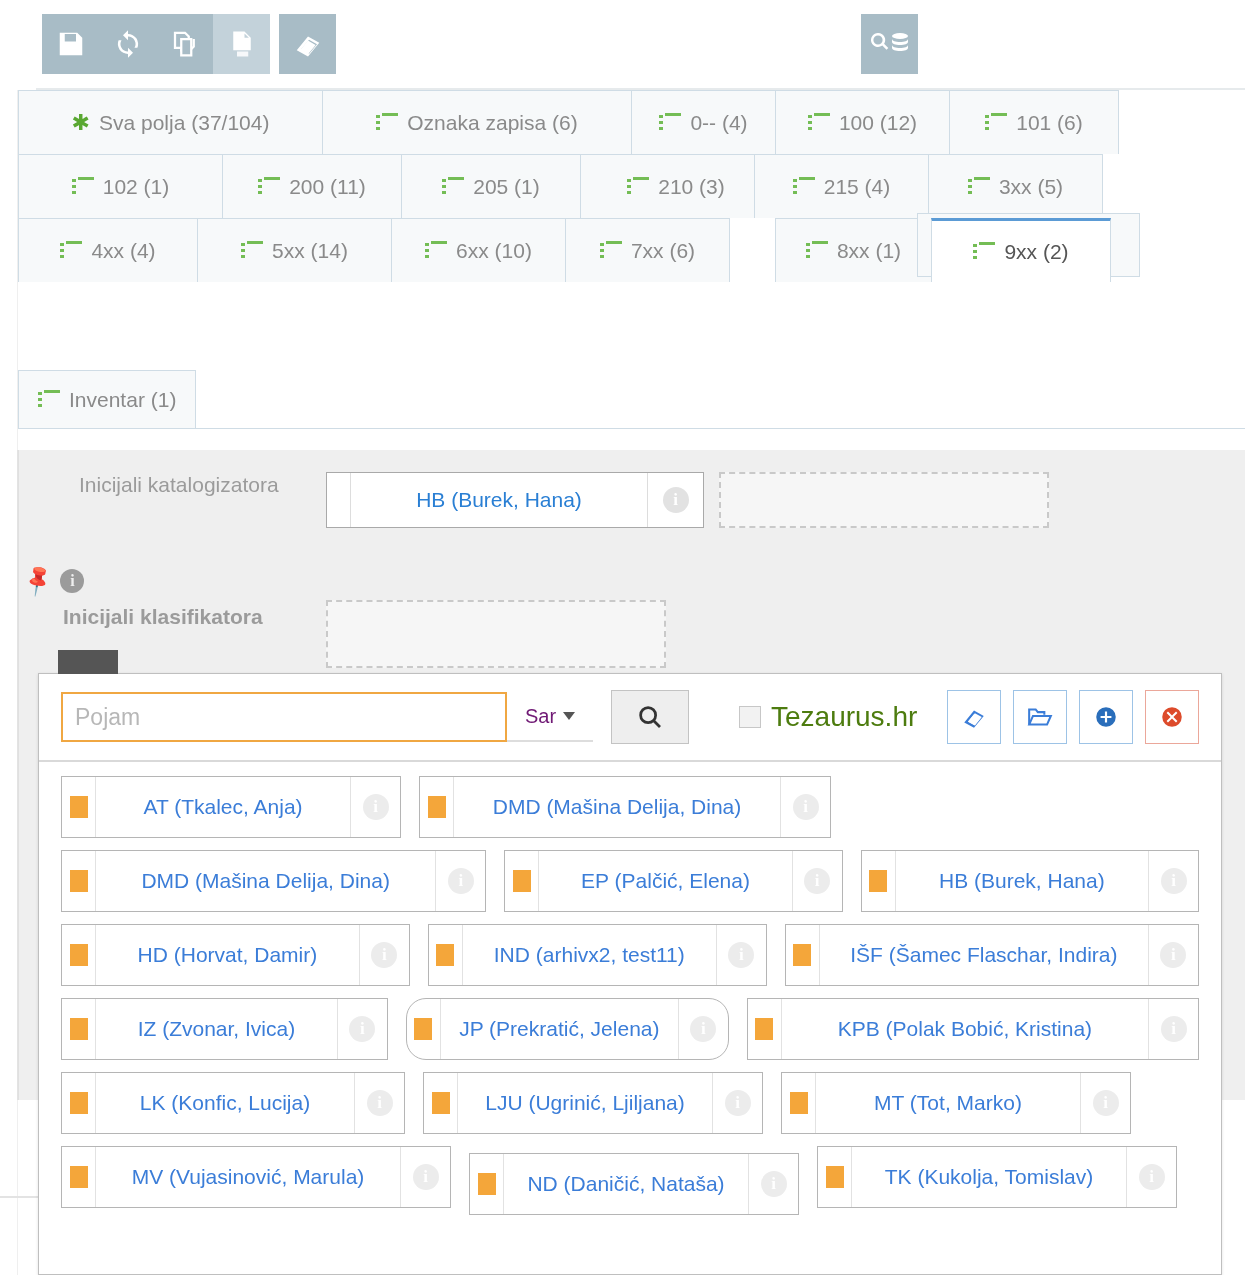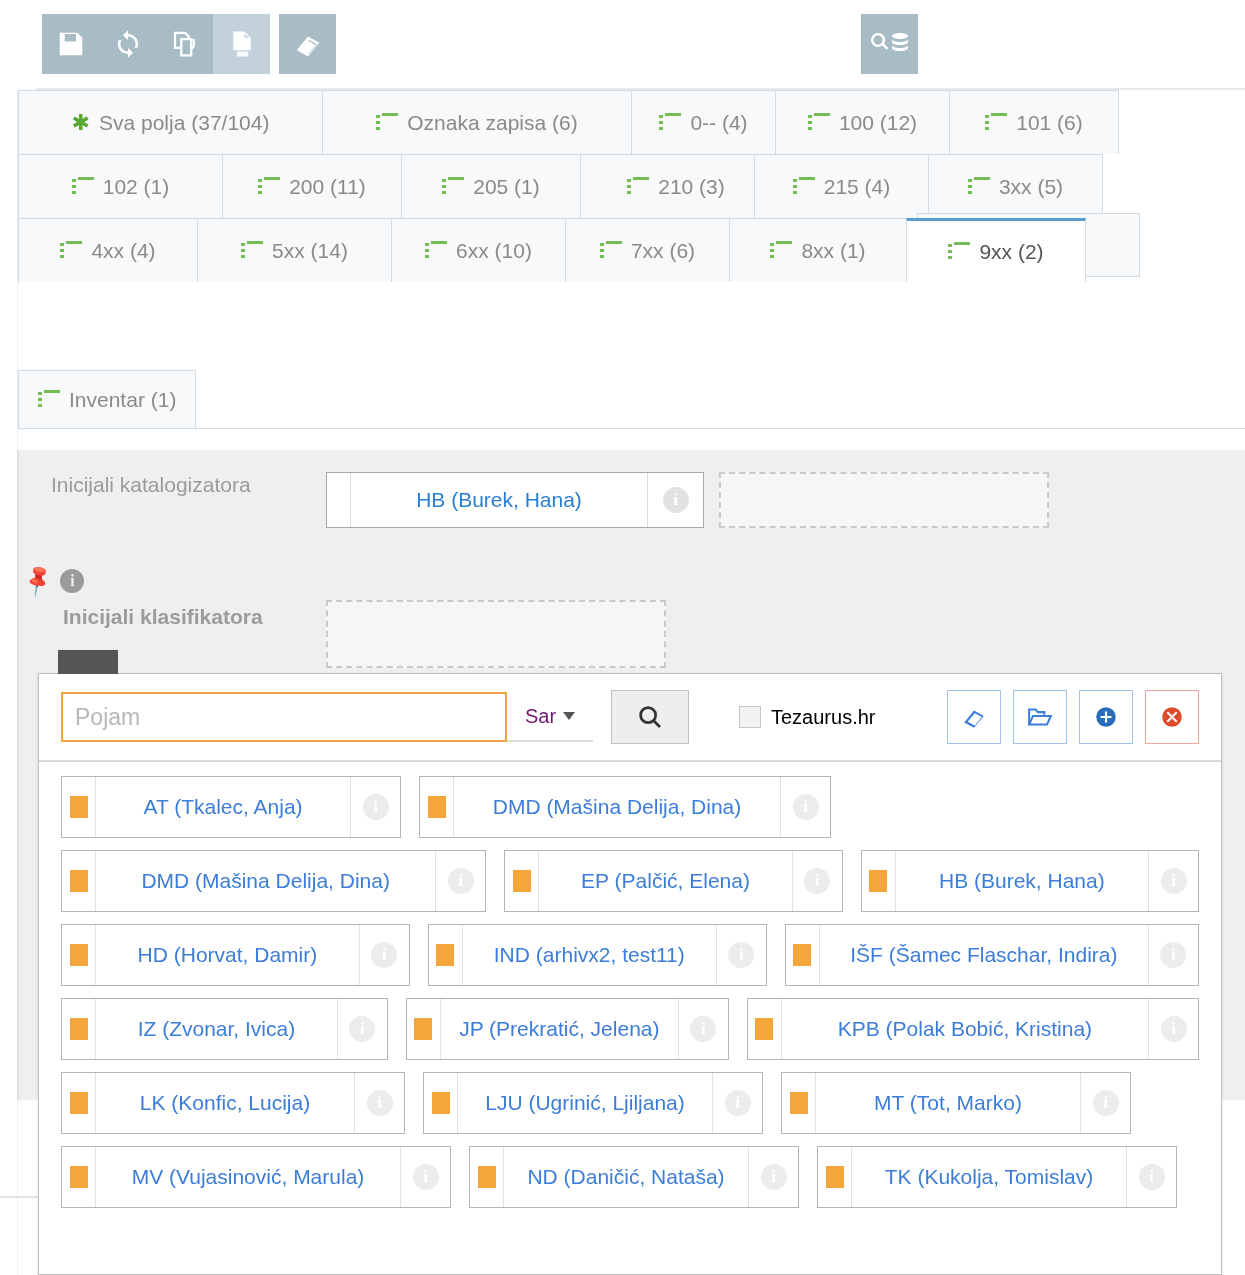--- a/index.html
+++ b/index.html
@@ -142,21 +142,21 @@
     color:#701a75; font-size:20px; cursor:pointer;
   }
   .caret { width:0;height:0;border-left:6px solid transparent;border-right:6px solid transparent;border-top:8px solid #555; }
   .sbtn {
     margin-left:18px; width:78px; height:54px; background:#eeeeee;
     border:1px solid #c3c3c3; display:flex; align-items:center; justify-content:center;
     cursor:pointer;
   }
   .chkwrap { margin-left:50px; display:flex; align-items:center; gap:10px; cursor:pointer; }
   .chkbox { width:22px;height:22px;border:1px solid #c7c7c7;background:#f2f2f2; }
-  .chklabel { font-size:20px; color:#000000; }
+  .chklabel { font-size:28px; color:#4d7c0f; }
   .actions { margin-left:auto; display:flex; gap:12px; }
   .abtn {
     width:54px; height:54px; border:1px solid #9dc3e6; background:#fff;
     display:flex; align-items:center; justify-content:center; cursor:pointer;
   }
   .abtn.danger { border-color:#eba79a; }
 
   
   .listgrid { padding:14px 22px 0 22px; }
   .lrow { display:flex; gap:18px; margin-bottom:12px; }
@@ -390,21 +390,21 @@
           <span class="listicon">
             <b></b>
             <b></b>
             <b></b>
             <i></i>
             <i></i>
             <i></i>
           </span>
           <span>7xx (6)</span>
         </div>
-        <div class="tab" style="width: 178px;">
+        <div class="tab" style="width: 157px; margin-left: 46px;">
           <span class="listicon">
             <b></b>
             <b></b>
             <b></b>
             <i></i>
             <i></i>
             <i></i>
           </span>
           <span>8xx (1)</span>
         </div>
@@ -445,21 +445,21 @@
           <i></i>
         </span>
       <span>Inventar (1)</span>
     </div>
   </div>
   <div class="inv-underline"></div>
 
   <div class="formpanel">
 
     <div class="field-row">
-      <div class="flabel" style="left:32px; top:20px; width:230px;">Inicijali katalogizatora</div>
+      <div class="flabel" style="left:60px; top:20px; width:230px;">Inicijali katalogizatora</div>
       <div class="fbox" style="left:307px; top:22px; width:378px; height:56px;">
         <div class="lead"></div>
         <div class="val">HB (Burek, Hana)</div>
         <div class="infocell">
           <span class="info-ico">i</span>
         </div>
       </div>
       <div class="dashbox" style="left:700px; top:22px; width:330px; height:56px;"></div>
     </div>
 
@@ -609,21 +609,21 @@
         <div class="lrow">
           <div class="litem" style="width: 344px;">
             <span class="lswatch-cell">
               <span class="lswatch"></span>
             </span>
             <span class="ltext">IZ (Zvonar, Ivica)</span>
             <span class="lnfo">
               <span class="info-ico">i</span>
             </span>
           </div>
-          <div class="litem" style="width: 340px;">
+          <div class="litem" style="width: 340px; border-radius: 20px;">
             <span class="lswatch-cell">
               <span class="lswatch"></span>
             </span>
             <span class="ltext">JP (Prekratić, Jelena)</span>
             <span class="lnfo">
               <span class="info-ico">i</span>
             </span>
           </div>
           <div class="litem" style="width: 476px;">
             <span class="lswatch-cell">
@@ -667,21 +667,21 @@
         <div class="lrow">
           <div class="litem" style="width: 390px;">
             <span class="lswatch-cell">
               <span class="lswatch"></span>
             </span>
             <span class="ltext">MV (Vujasinović, Marula)</span>
             <span class="lnfo">
               <span class="info-ico">i</span>
             </span>
           </div>
-          <div class="litem" style="width: 330px;">
+          <div class="litem" style="width: 330px; margin-top: 7px;">
             <span class="lswatch-cell">
               <span class="lswatch"></span>
             </span>
             <span class="ltext">ND (Daničić, Nataša)</span>
             <span class="lnfo">
               <span class="info-ico">i</span>
             </span>
           </div>
           <div class="litem" style="width: 360px;">
             <span class="lswatch-cell">

